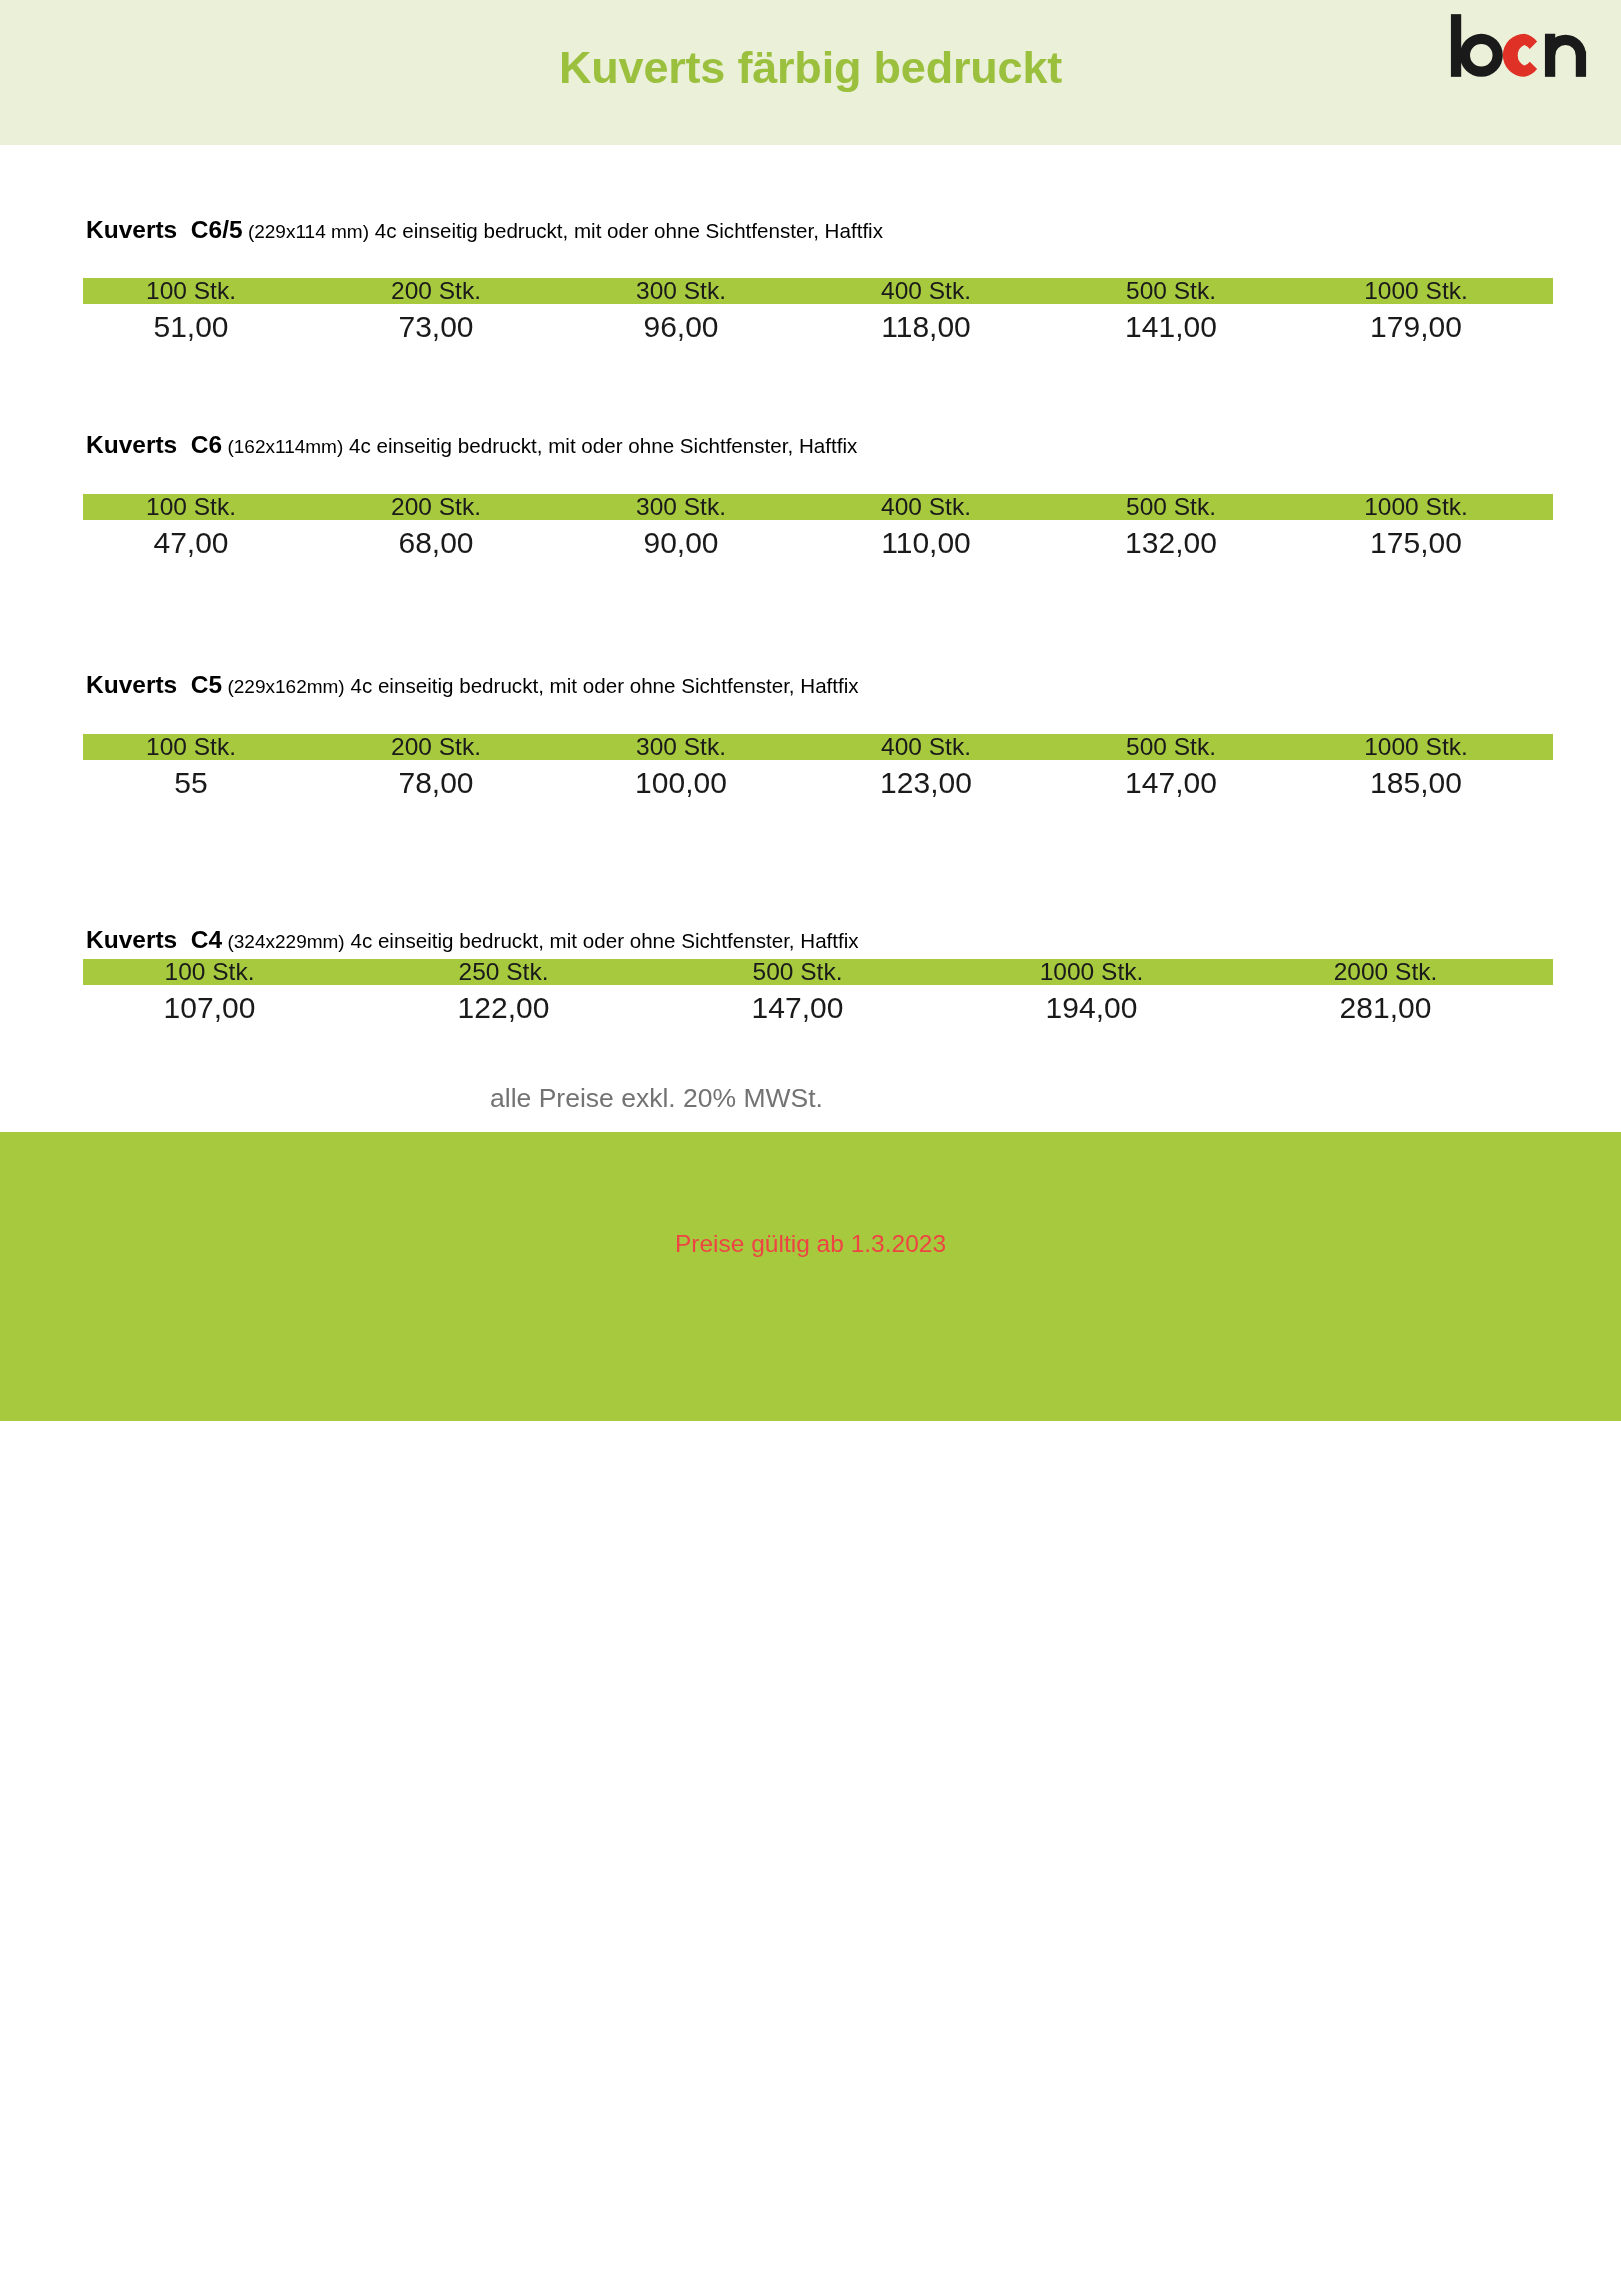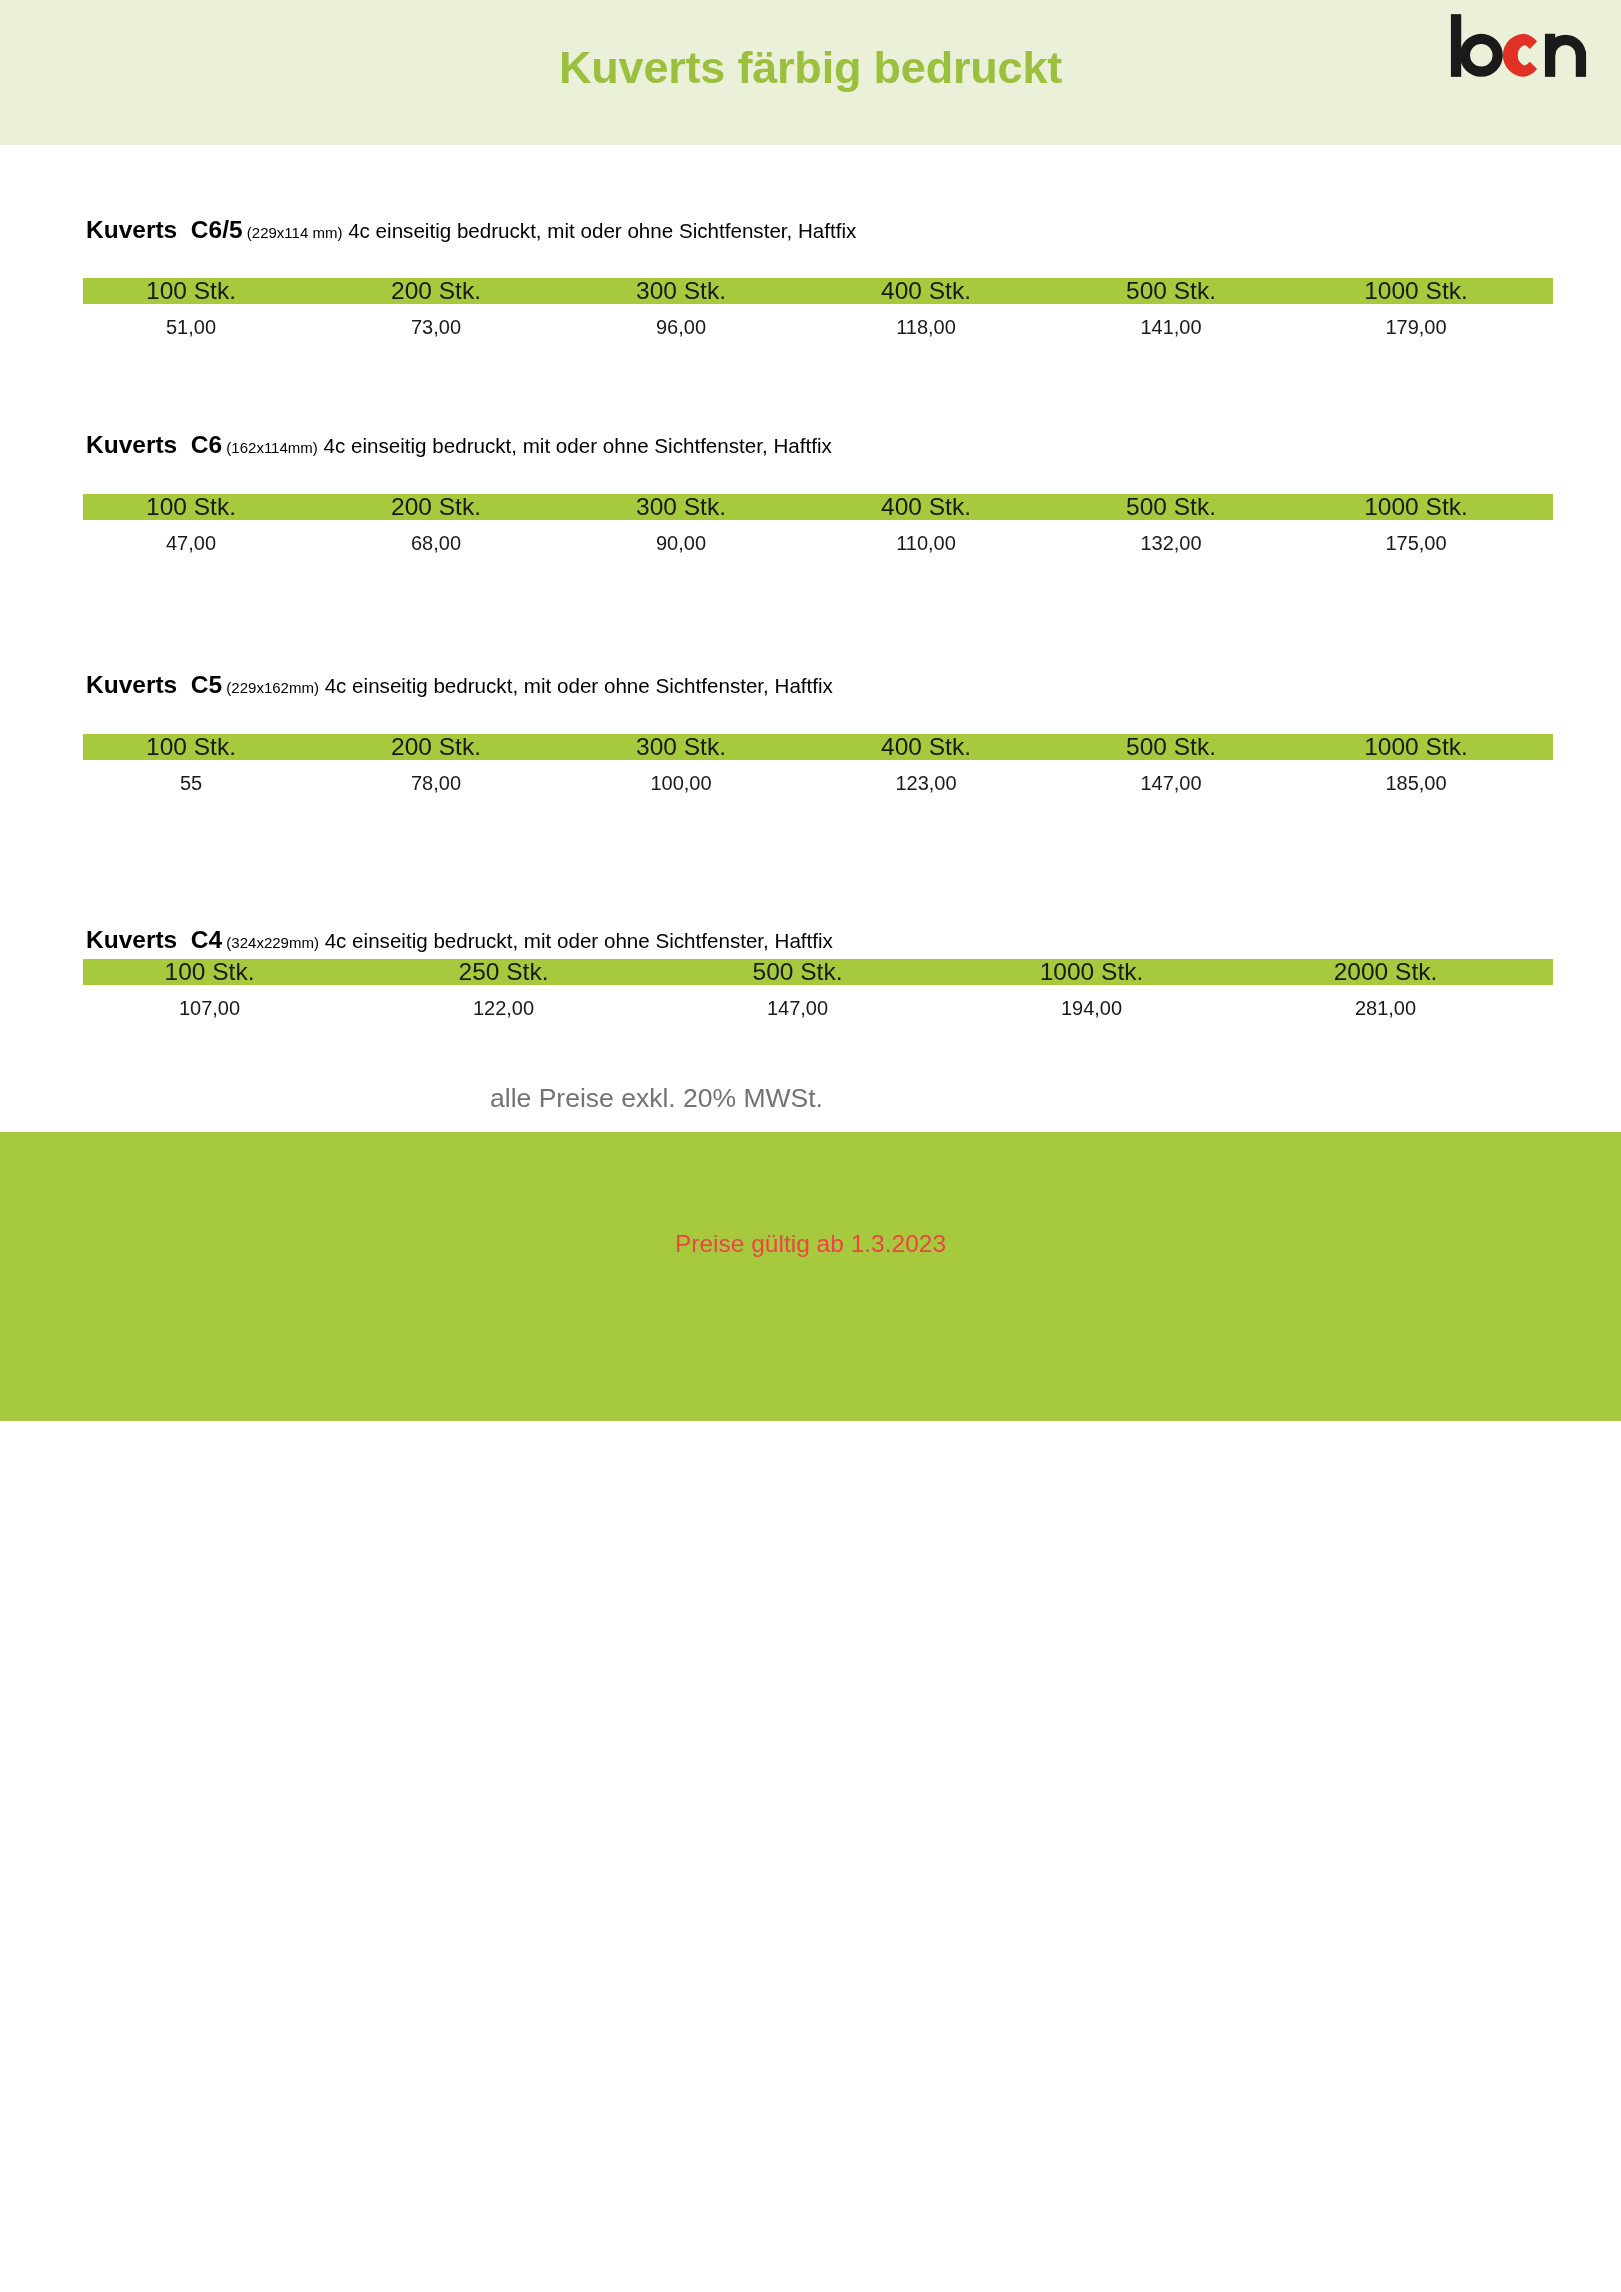--- a/index.html
+++ b/index.html
@@ -67,21 +67,21 @@
     white-space: nowrap;
     font-size: 22.5px;
     color: #000000;
     line-height: 1;
   }
   .section-title .strong {
     font-weight: bold;
     font-size: 24.5px;
   }
   .section-title .dims {
-    font-size: 15px;
+    font-size: 19px;
   }
   .section-title .rest {
     font-size: 20.6px;
   }
 
   
   .price-table {
     position: absolute;
     left: 83px;
     width: 1470px;
@@ -107,21 +107,21 @@
   .price-row {
     display: flex;
     width: 1470px;
     height: 45px;
     align-items: center;
   }
 
   .price-row .cell {
     flex: 1 1 0;
     text-align: center;
-    font-size: 20px;
+    font-size: 30px;
     color: #1a1a1a;
     line-height: 1;
     padding-right: 29px;
   }
 
   
   .price-table.cols5 .price-head .cell,
   .price-table.cols5 .price-row .cell {
     padding-right: 41px;
   }

